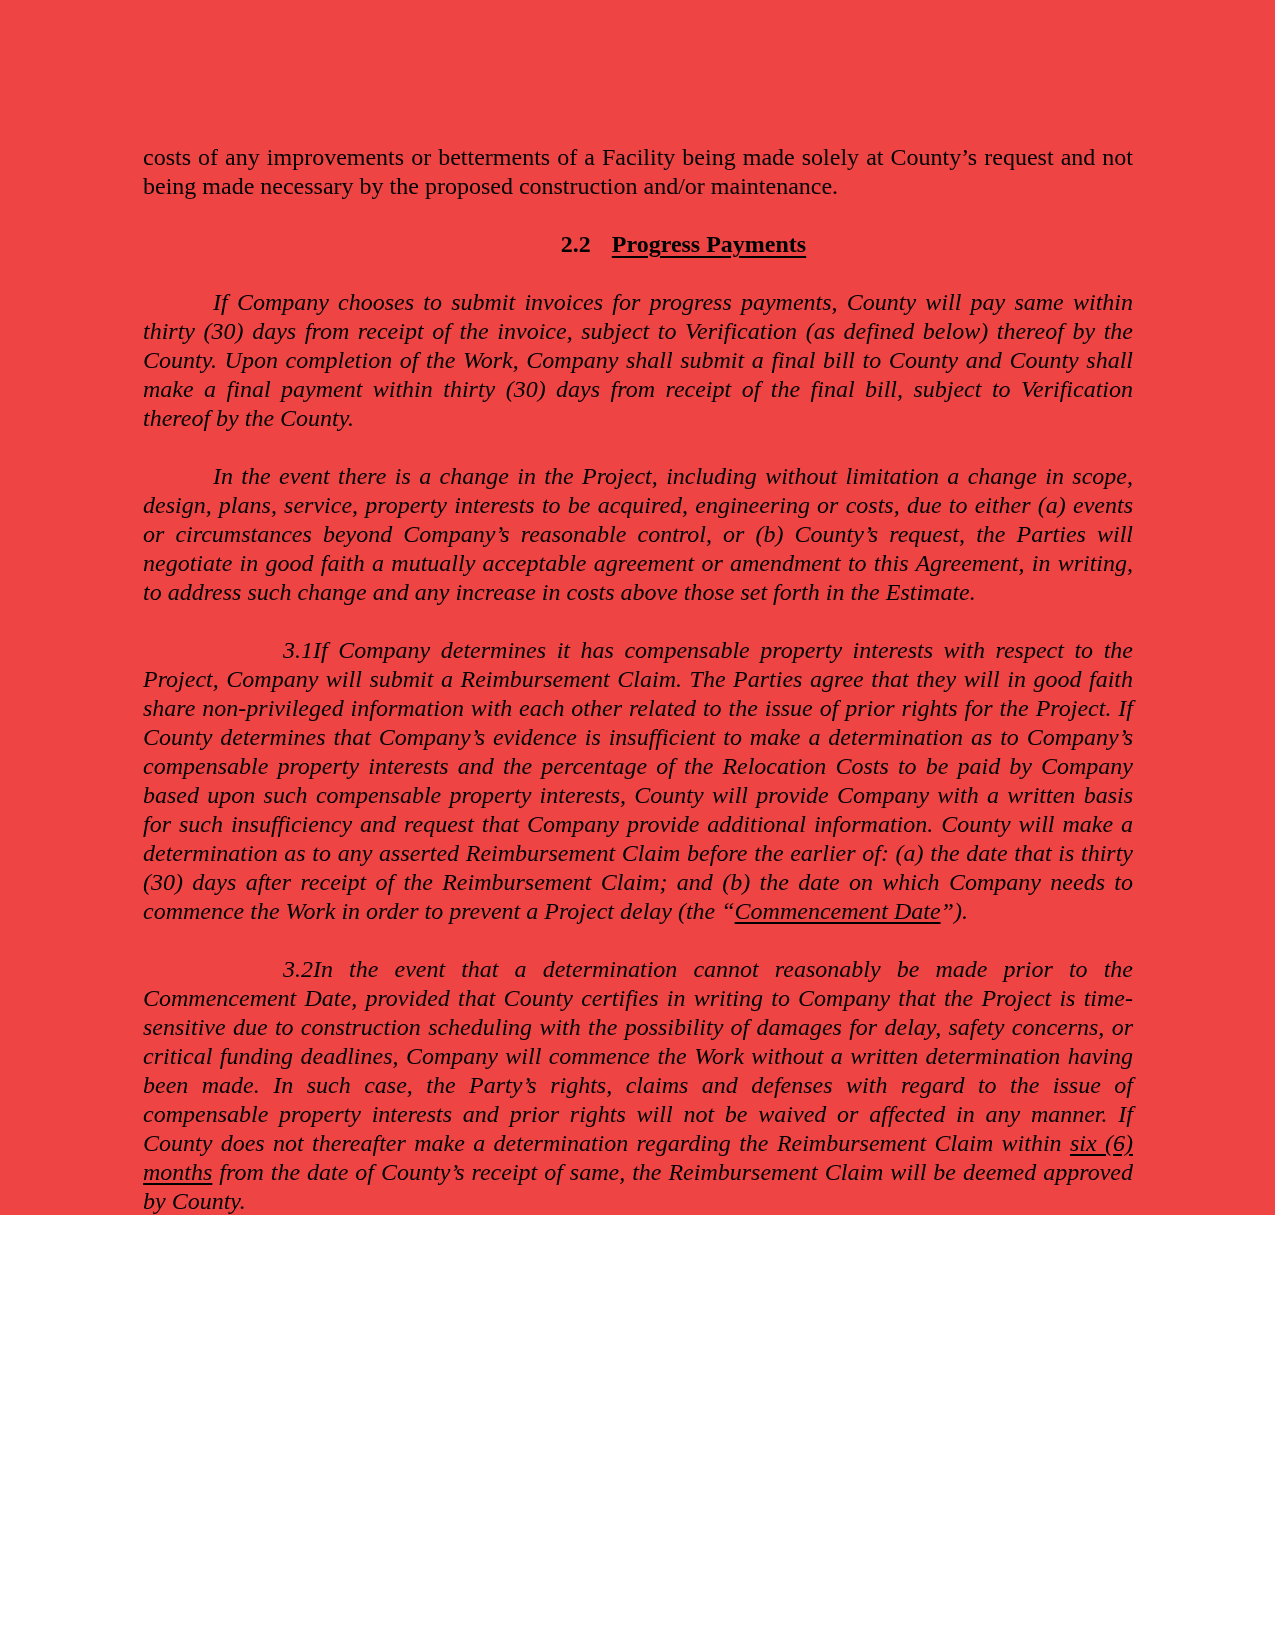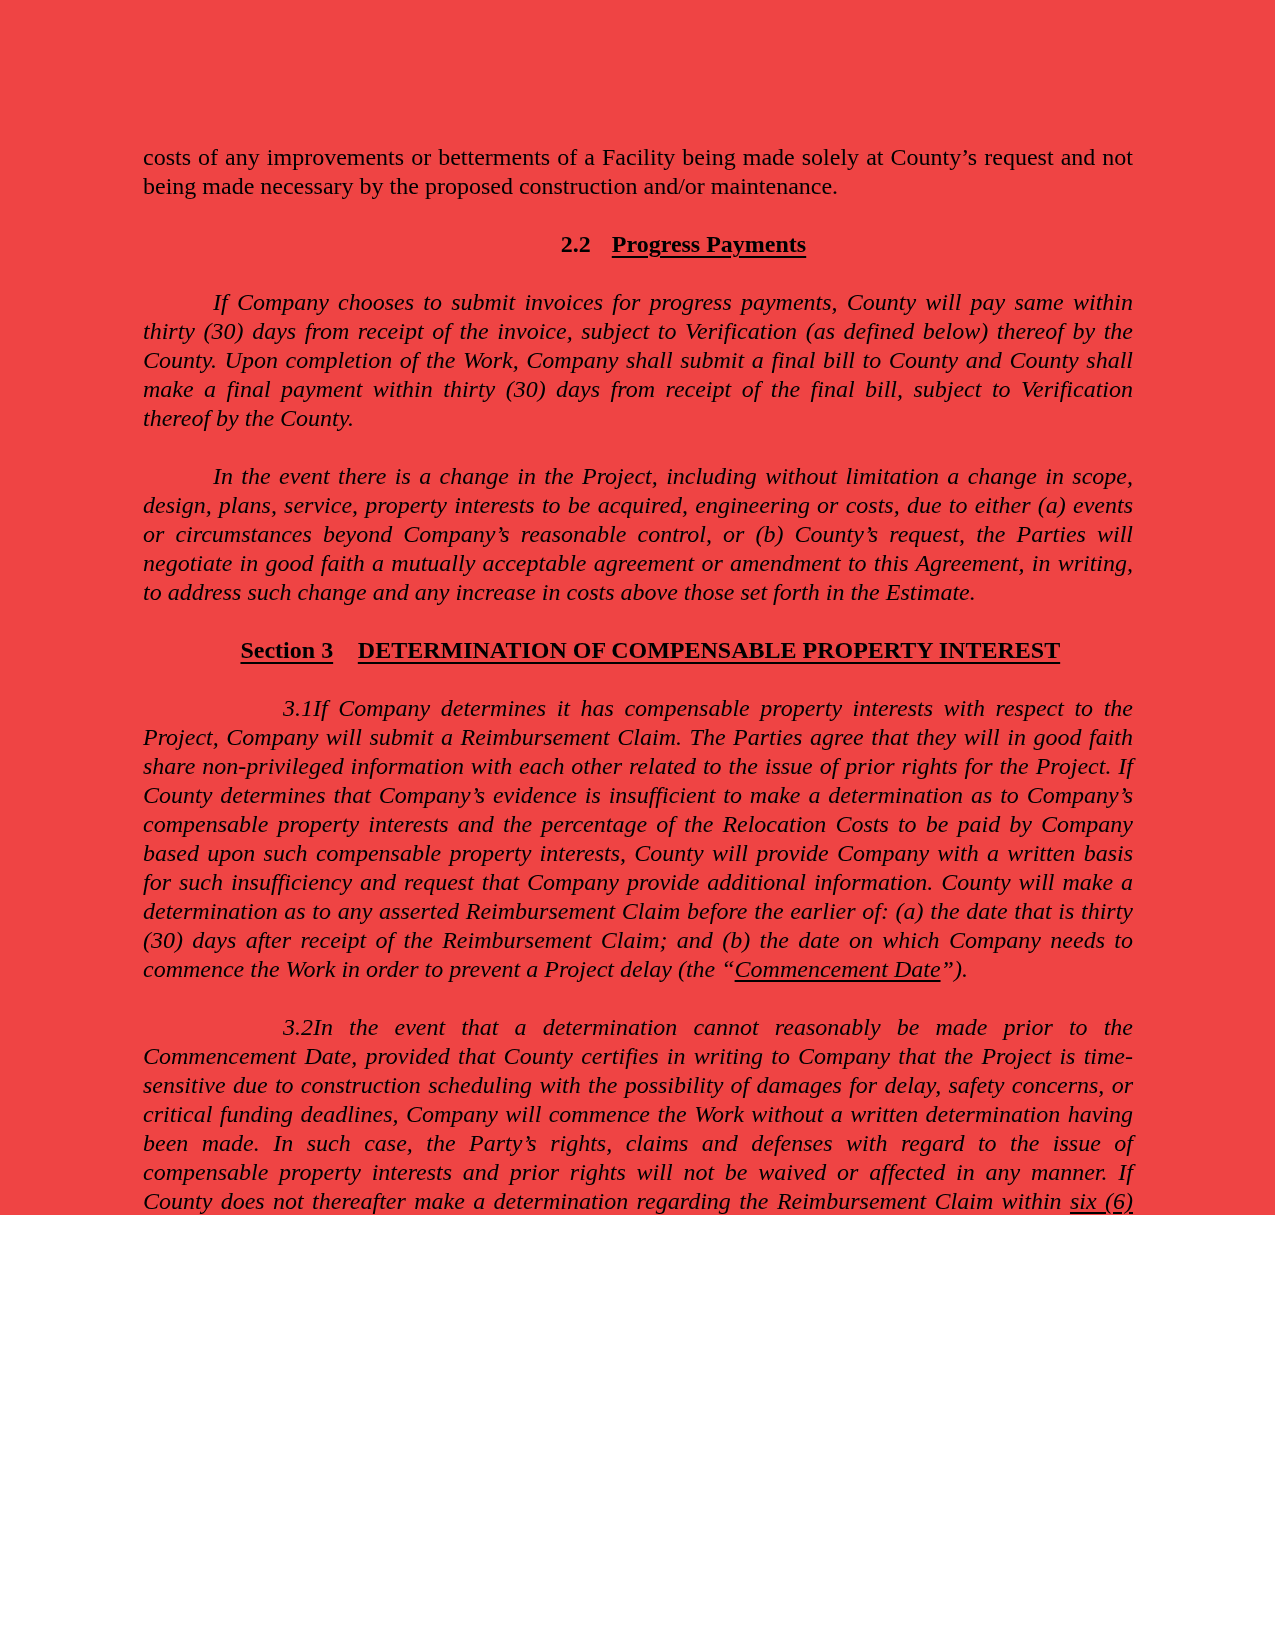--- a/index.html
+++ b/index.html
@@ -94,21 +94,20 @@
 
     <p class="indent-none"><span>costs of any improvements or betterments of a Facility being made solely at County’s request and not being made necessary by the proposed construction and/or maintenance.</span></p>
 
     <p class="heading sub"><span class="h-num">2.2</span><span class="uline">Progress Payments</span></p>
 
     <p class="indent"><span>If Company chooses to submit invoices for progress payments, County will pay same within thirty (30) days from receipt of the invoice, subject to Verification (as defined below) thereof by the County.  Upon completion of the Work, Company shall submit a final bill to County and County shall make a final payment within thirty (30) days from receipt of the final bill, subject to Verification thereof by the County.</span></p>
 
 
     <p class="indent"><span>In the event there is a change in the Project, including without limitation a change in scope, design, plans, service, property interests to be acquired, engineering or costs, due to either (a) events or circumstances beyond Company’s reasonable control, or (b) County’s request, the Parties will negotiate in good faith a mutually acceptable agreement or amendment to this Agreement, in writing, to address such change and any increase in costs above those set forth in the Estimate.</span></p>
 
-    <p class="heading"><span class="h-label-wide"><span class="uline">Section 3</span></span><span class="uline">DETERMINATION OF COMPENSABLE PROPERTY INTEREST</span></p>
 
     <p class="indent"><span class="p-num">3.1</span><span>If Company determines it has compensable property interests with respect to the Project, Company will submit a Reimbursement Claim.  The Parties agree that they will in good faith share non-privileged information with each other related to the issue of prior rights for the Project.  If County determines that Company’s evidence is insufficient to make a determination as to Company’s compensable property interests and the percentage of the Relocation Costs to be paid by Company based upon such compensable property interests, County will provide Company with a written basis for such insufficiency and request that Company provide additional information.  County will make a determination as to any asserted Reimbursement Claim before the earlier of: (a) the date that is thirty (30) days after receipt of the Reimbursement Claim; and (b) the date on which Company needs to commence the Work in order to prevent a Project delay (the “</span><span class="uline-body">Commencement Date</span><span>”).</span></p>
 
     <p class="indent"><span class="p-num">3.2</span><span>In the event that a determination cannot reasonably be made prior to the Commencement Date, provided that County certifies in writing to Company that the Project is time-sensitive due to construction scheduling with the possibility of damages for delay, safety concerns, or critical funding deadlines, Company will commence the Work without a written determination having been made.  In such case, the Party’s rights, claims and defenses with regard to the issue of compensable property interests and prior rights will not be waived or affected in any manner.  If County does not thereafter make a determination regarding the Reimbursement Claim within </span><span class="uline-body">six (6) months</span><span> from the date of County’s receipt of same, the Reimbursement  Claim will be deemed approved by County.</span></p>
 
   </div>
 
   <div class="footer">
     <span class="doc-id">PI 0016280</span>
     <span class="page-num">3</span>

